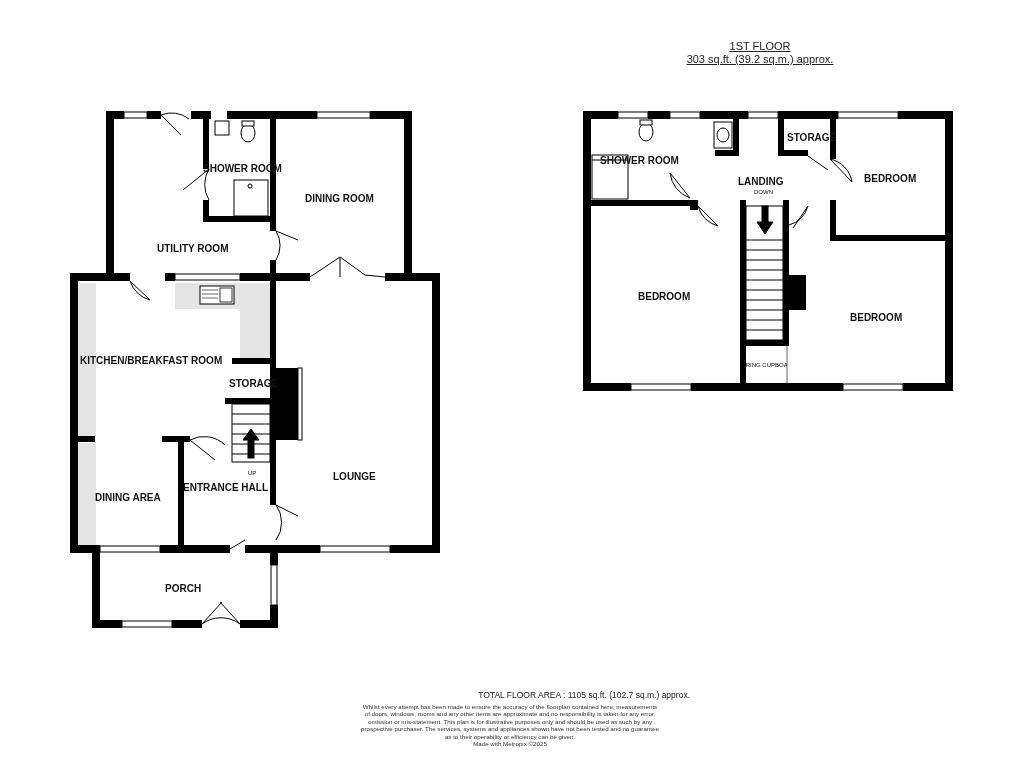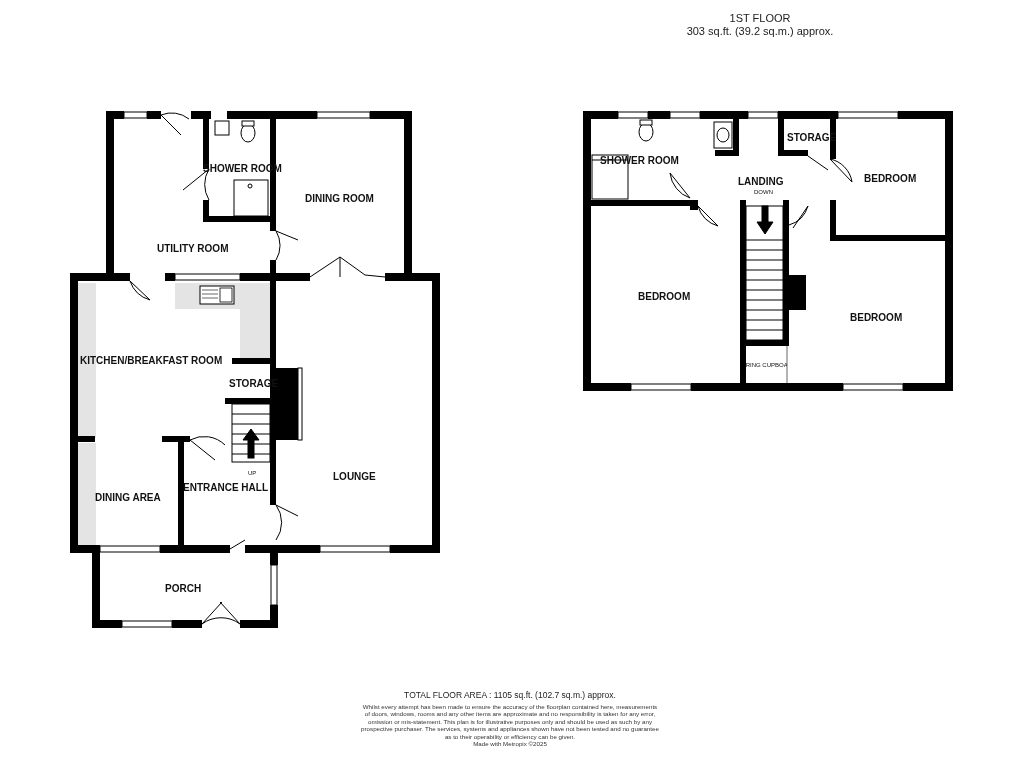--- a/index.html
+++ b/index.html
@@ -1,29 +1,29 @@
 <!DOCTYPE html>
 <html><head>
 <meta charset="utf-8">
 <style>
   html, body { margin:0; padding:0; background:#ffffff; }
   body { width:1024px; height:780px; position:relative; overflow:hidden; font-family:"Liberation Sans", sans-serif; color:#111; }
   .hdr { position:absolute; text-align:center; font-size:11px; line-height:13px; color:#222; }
   .plan { position:absolute; left:0; top:0; }
   .room-label { font-family:"Liberation Sans", sans-serif; font-weight:bold; font-size:10px; fill:#111; }
   .small-label { font-family:"Liberation Sans", sans-serif; font-size:6px; fill:#111; }
-  .foot-total { position:absolute; left:330px; top:690px; width:360px; text-align:center; font-size:8.5px; color:#222; }
+  .foot-total { position:absolute; left:330px; top:690px; width:360px; text-align:right; font-size:8.5px; color:#222; }
   .foot-disc { position:absolute; left:330px; top:703px; width:360px; text-align:center; font-size:6.2px; line-height:7.4px; color:#333; }
 </style>
 </head>
 <body>
 
 <div class="hdr" style="left:140px; top:24px; width:260px;">
 </div>
-<div class="hdr" style="left:640px; top:12px; width:240px;">
+<div class="hdr" style="left:640px; top:40px; width:240px;text-decoration:underline;">
   <div>1ST FLOOR</div>
   <div>303 sq.ft. (39.2 sq.m.) approx.</div>
 </div>
 
 <svg class="plan" width="1024" height="780" viewBox="0 0 1024 780">
 
   <g>
 
     <rect x="78" y="283" width="18" height="155" fill="#e4e4e4"></rect>
     <rect x="78" y="443" width="18" height="102" fill="#e4e4e4"></rect>

